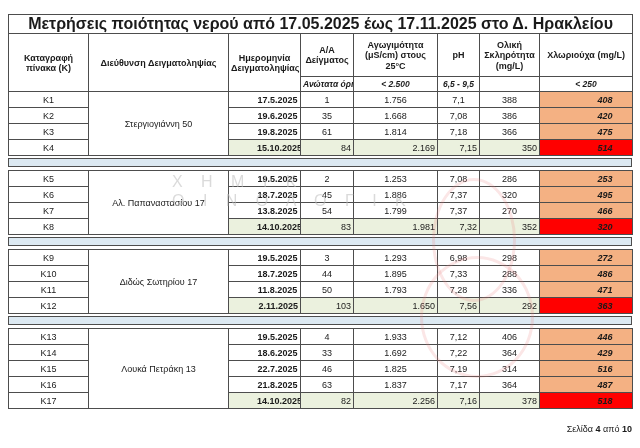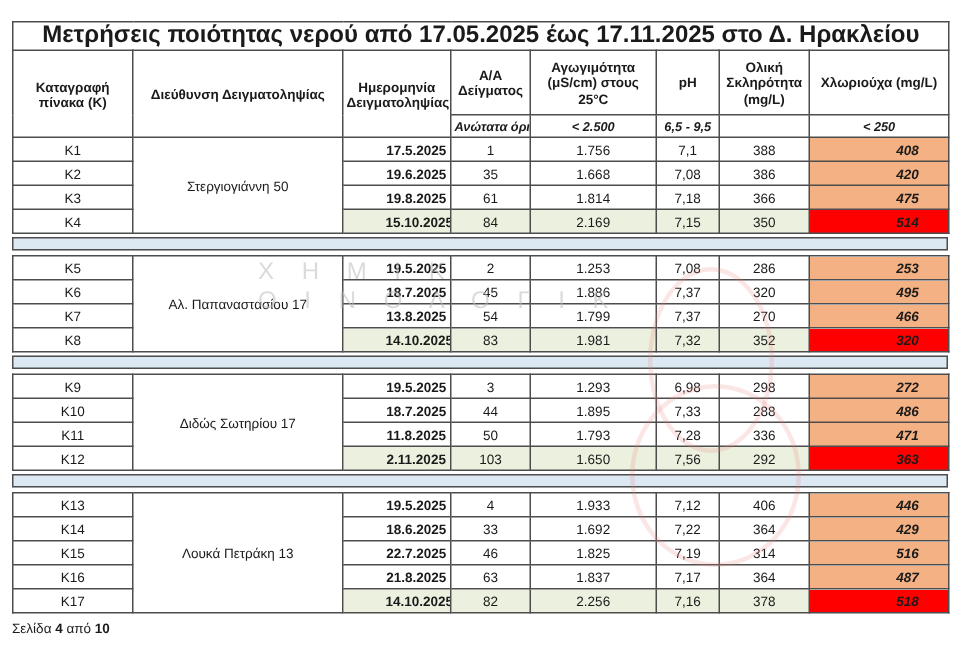--- a/index.html
+++ b/index.html
@@ -14,23 +14,23 @@
   col.c5{width:84px}col.c6{width:42px}col.c7{width:60px}col.c8{width:93px}
   th,td{border:1px solid var(--border);text-align:center;vertical-align:middle;
         font-size:9px;line-height:1.15;padding:0 2px;background:#fff;overflow:hidden;}
   th.title{height:14px;font-size:16px;font-weight:bold;}
   tr.head th{height:42px;font-weight:bold;}
   tr.limits th{height:14px;font-weight:bold;font-style:italic;font-size:8.5px;white-space:nowrap;}
   .grp td{height:15px;}
   td.date{font-weight:bold;white-space:nowrap;padding-left:28px;}
   td.chl{background:var(--orange);font-weight:bold;font-style:italic;padding-left:40px;}
   td.chl.red{background:var(--red);}
-  tr.latest td.tint{background:var(--green);}
+  tr.latest td.tint{background:var(--green);text-align:right;}
   .spacer{width:622px;height:7px;margin:2px auto 3px auto;background:var(--blue);border:1px solid var(--border);}
-  .footer{margin-top:5px;text-align:left;font-size:9px;}
+  .footer{margin-top:15px;text-align:right;font-size:9px;}
   .footer .b{font-weight:bold;}
   .watermark{position:absolute;left:172px;top:172px;z-index:3;pointer-events:none;
              color:#bdbdbd;opacity:.55;font-size:16px;line-height:19px;letter-spacing:7px;white-space:nowrap;}
   .stamp{position:absolute;border:3px solid rgba(235,130,130,.20);border-radius:50%;z-index:3;pointer-events:none;}
   .stamp-a{left:432px;top:178px;width:78px;height:118px;}
   .stamp-b{left:420px;top:256px;width:108px;height:116px;}
 </style>
 </head>
 <body>
 

